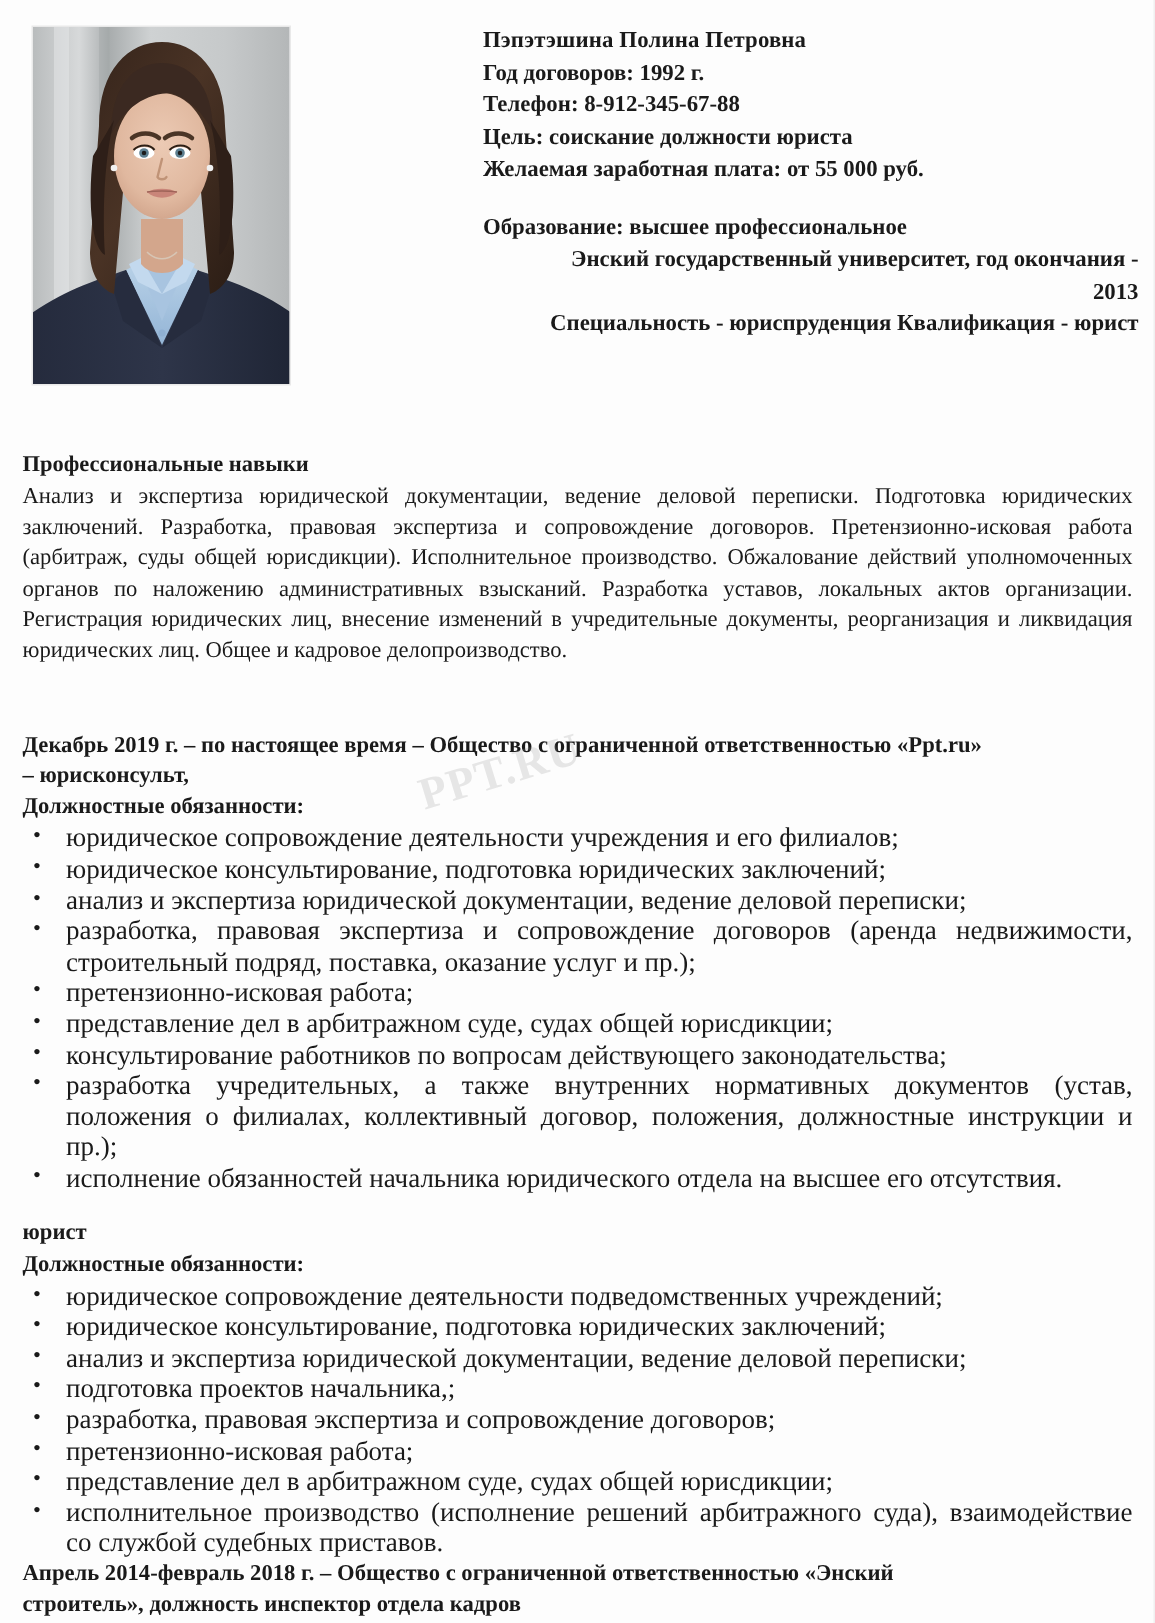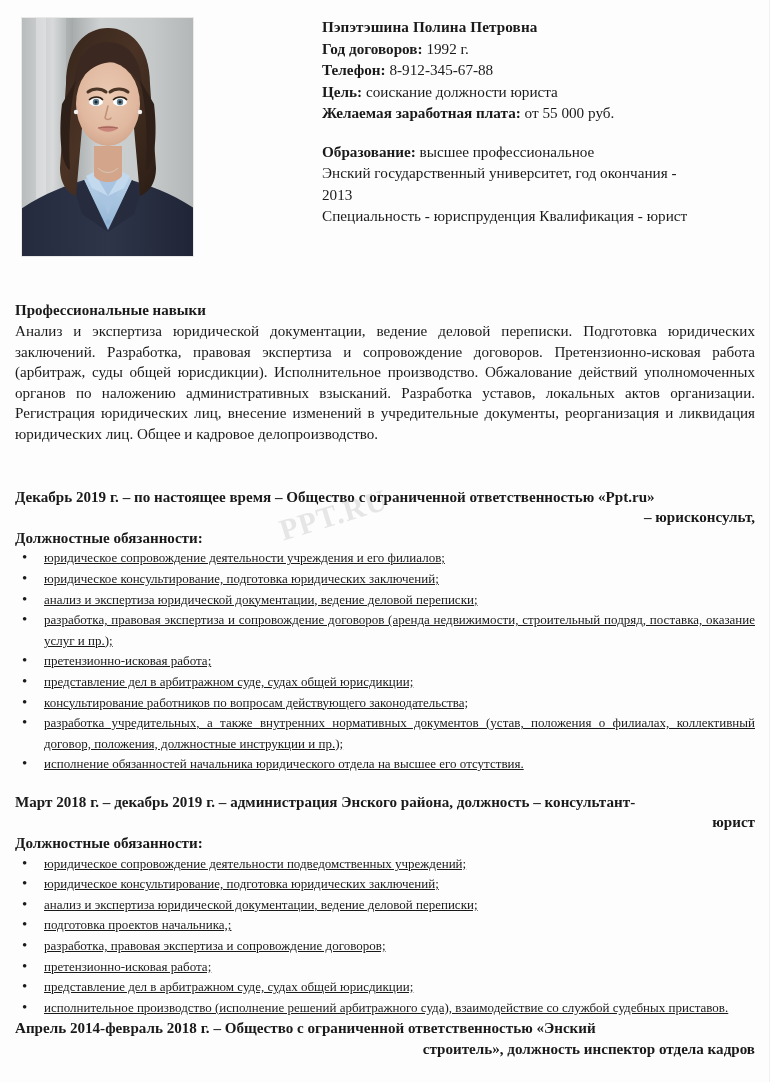--- a/index.html
+++ b/index.html
@@ -70,21 +70,21 @@
     right: 10px;
     font-size: 15.2px;
     line-height: 21.5px;
   }
   .header-text .line { white-space: normal; }
   .header-text .name {
     font-weight: bold;
     letter-spacing: 0.1px;
   }
   .lbl { font-weight: bold; }
-  .val { font-weight: normal; }
+  .val { font-weight: bold; text-align: right; }
   .edu-block { margin-top: 17px; }
 
   
   .content {
     position: absolute;
     left: 15px;
     right: 14px;
     top: 282px;
   }
   h2.section-title {
@@ -103,40 +103,39 @@
   .spacer-lg { height: 25px; }
   .spacer-md { height: 17px; }
 
   .job-title {
     font-size: 15.1px;
     font-weight: bold;
     line-height: 20.6px;
     text-align: justify;
     margin: 0;
   }
-  .job-title.nojustify { text-align: right; }
+  .job-title.nojustify { text-align: left; }
   .duties-label {
     font-size: 15.1px;
     font-weight: bold;
     line-height: 20.6px;
     margin: 0;
   }
   ul.duties {
     list-style: none;
     margin: 0;
     padding: 0;
   }
   ul.duties li {
     position: relative;
-    font-size: 13px;
+    font-size: 18px;
     line-height: 20.6px;
     padding-left: 29px;
     text-align: justify;
     margin: 0;
-    text-decoration: underline;
   }
   ul.duties li::before {
     content: "\2022";
     position: absolute;
     left: 7px;
     top: -1px;
     font-size: 15px;
     line-height: 20.6px;
     color: #1a1a1a;
   }
@@ -291,21 +290,20 @@
         <li class="last">представление дел в арбитражном суде, судах общей юрисдикции;</li>
         <li class="last">консультирование работников по вопросам действующего законодательства;</li>
         <li>разработка учредительных, а также внутренних нормативных документов (устав, положения о филиалах, коллективный договор, положения, должностные инструкции и пр.);</li>
         <li class="last">исполнение обязанностей начальника юридического отдела на высшее его отсутствия.</li>
       </ul>
     </div>
 
     <div class="spacer-md"></div>
 
     <div>
-      <p class="job-title">Март 2018 г. – декабрь 2019 г. – администрация Энского района, должность – консультант-</p>
       <p class="job-title nojustify">юрист</p>
       <p class="duties-label">Должностные обязанности:</p>
       <ul class="duties">
         <li class="last">юридическое сопровождение деятельности подведомственных учреждений;</li>
         <li class="last">юридическое консультирование, подготовка юридических заключений;</li>
         <li class="last">анализ и экспертиза юридической документации, ведение деловой переписки;</li>
         <li class="last">подготовка проектов начальника,;</li>
         <li class="last">разработка, правовая экспертиза и сопровождение договоров;</li>
         <li class="last">претензионно-исковая работа;</li>
         <li class="last">представление дел в арбитражном суде, судах общей юрисдикции;</li>

